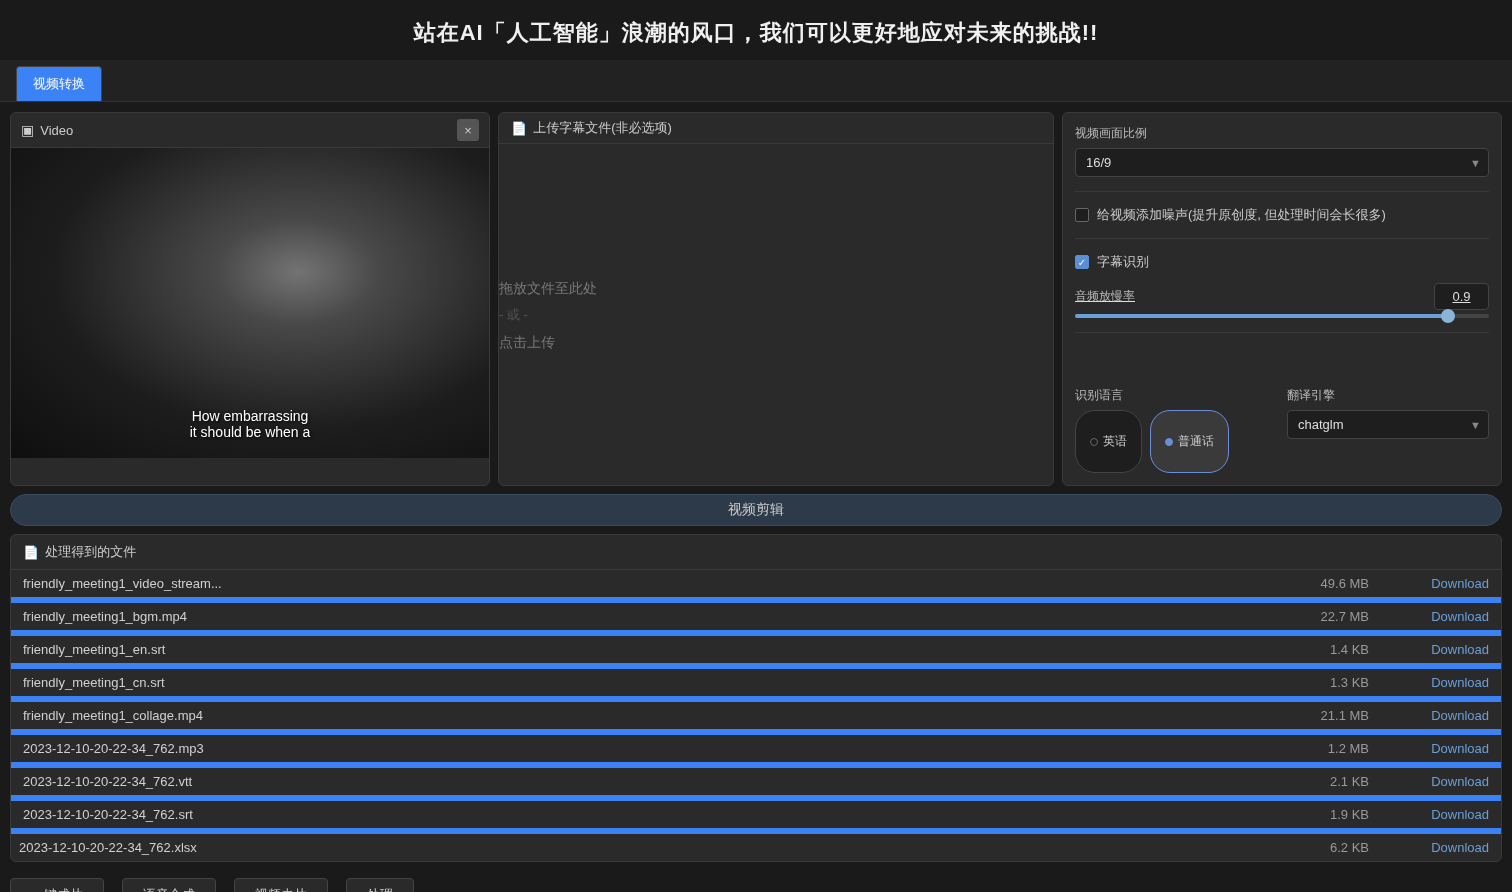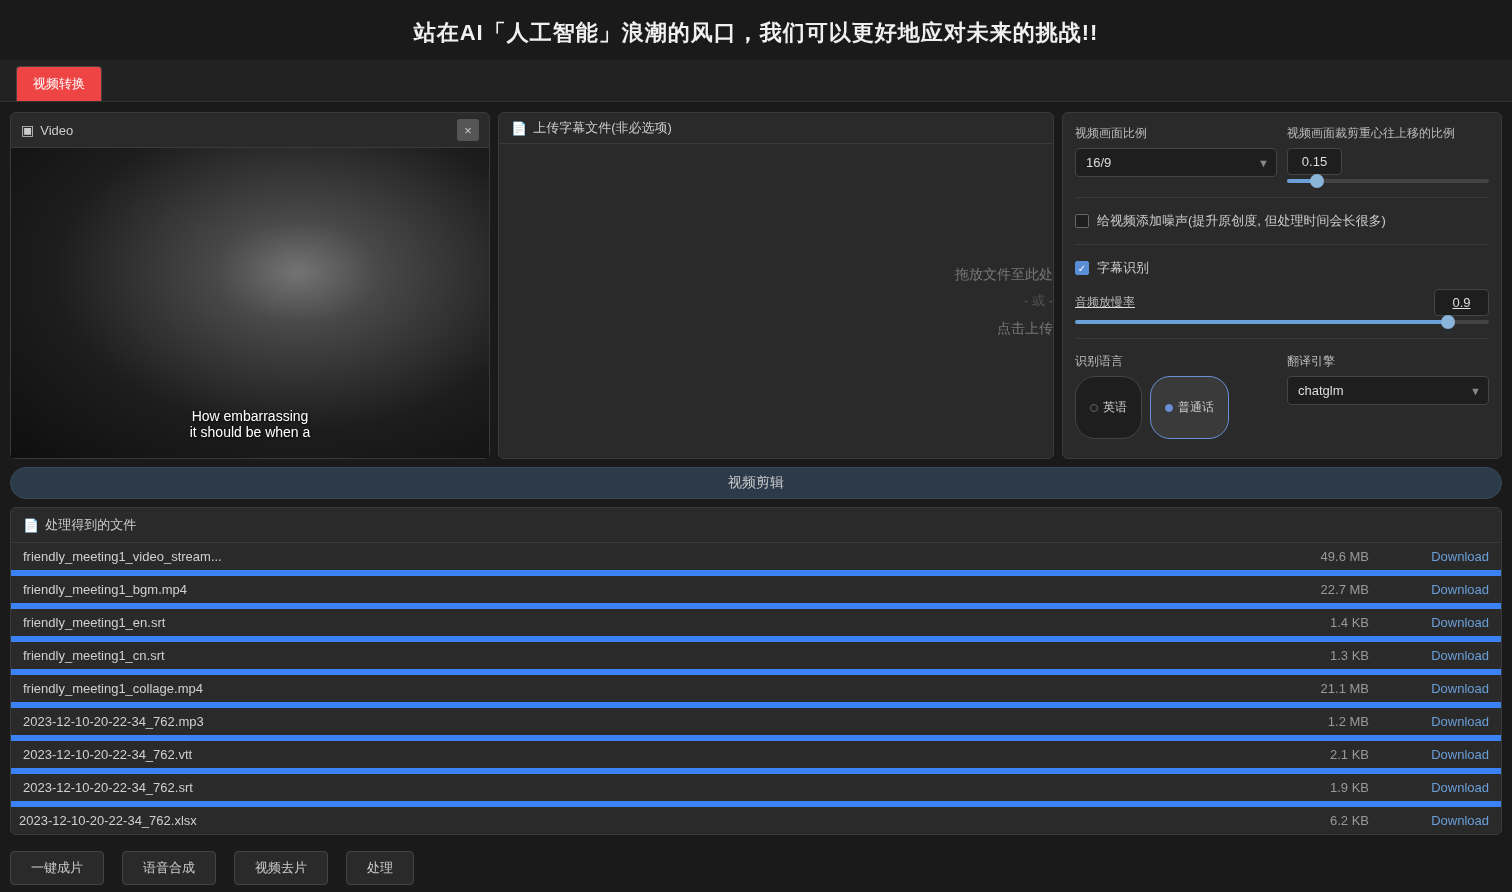--- a/index.html
+++ b/index.html
@@ -37,21 +37,21 @@
       color: #ccc;
       cursor: pointer;
       border: 1px solid #444;
       border-bottom: none;
       background: #2d2d2d;
       border-radius: 4px 4px 0 0;
       margin-right: 4px;
       margin-top: 6px;
     }
     .tab-item.active {
-      background: #ef4444;
+      background: #3b82f6;
       color: #fff;
     }
 
     
     .main-row {
       display: flex;
       gap: 8px;
       padding: 10px 10px 0;
       background: #1a1a1a;
     }
@@ -146,21 +146,21 @@
       gap: 6px;
       padding: 6px 12px;
       font-size: 13px;
       color: #ccc;
       border-bottom: 1px solid #3a3a3a;
     }
     .dropzone {
       flex: 1;
       display: flex;
       flex-direction: column;
-      align-items: flex-end;
+      align-items: flex-start;
       justify-content: center;
       color: #777;
       font-size: 14px;
       line-height: 2;
       cursor: pointer;
     }
     .dropzone-or {
       color: #555;
       font-size: 13px;
     }
@@ -280,20 +280,21 @@
     .divider {
       border: none;
       border-top: 1px solid #3a3a3a;
       margin: 2px 0;
     }
 
     
     .lang-row {
       display: flex;
       gap: 10px;
+      margin-top: 40px;
     }
     .lang-col {
       flex: 1;
     }
     .radio-group {
       display: flex;
       gap: 8px;
       margin-top: 4px;
     }
     .radio-btn {
@@ -467,32 +468,20 @@
       <div class="settings-col">
         <div class="settings-label">视频画面比例</div>
         <div class="select-wrapper">
           <select class="select-box">
             <option>16/9</option>
             <option>4/3</option>
             <option>1/1</option>
             <option>9/16</option>
           </select>
           <span class="select-arrow">▼</span>
-        </div>
-      </div>
-      <div class="settings-col">
-        <div class="settings-label">视频画面裁剪重心往上移的比例</div>
-        <div style="display:flex; align-items:center; gap:8px;">
-          <input class="num-display" type="text" value="0.15" style="width: 55px;">
-        </div>
-        <div class="slider-container">
-          <div class="slider">
-            <div class="slider-fill" style="width:15%;"></div>
-            <div class="slider-thumb" style="left:calc(15% - 7px);"></div>
-          </div>
         </div>
       </div>
     </div>
 
     <hr class="divider">
 
     <div class="checkbox-row">
       <div class="checkbox-box"></div>
       <span>给视频添加噪声(提升原创度, 但处理时间会长很多)</span>
     </div>

